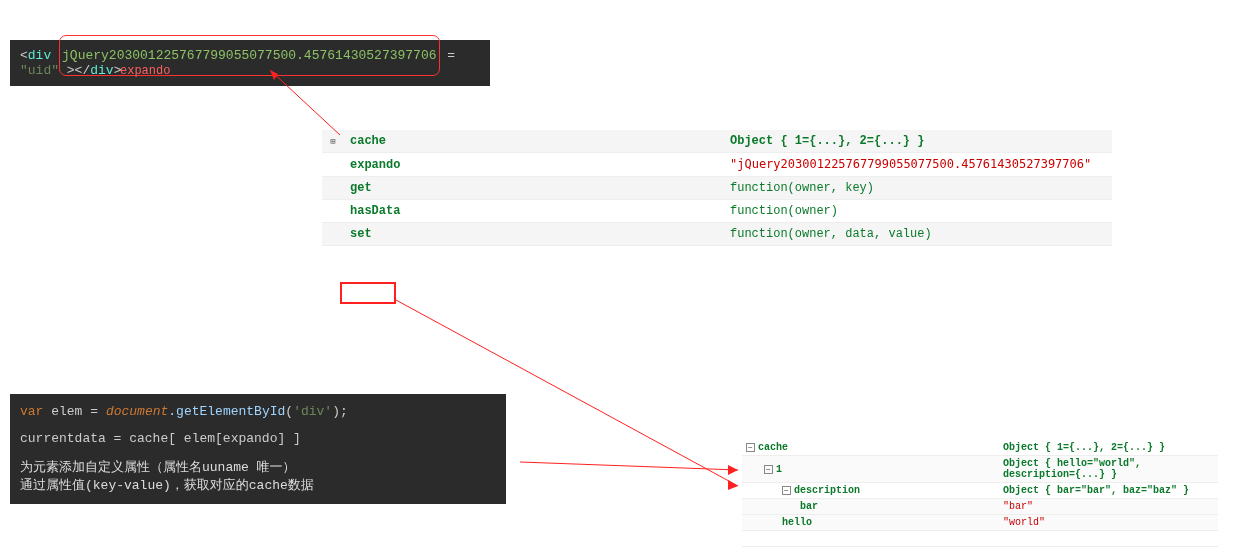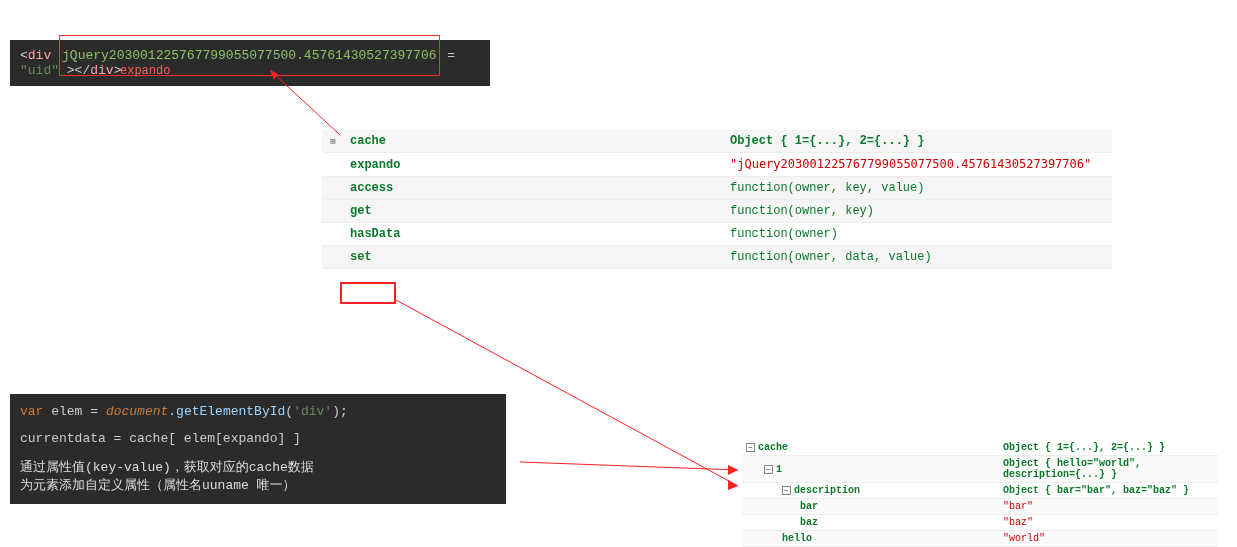--- a/index.html
+++ b/index.html
@@ -3,21 +3,21 @@
 <meta charset="utf-8">
 <style>
   * { margin: 0; padding: 0; box-sizing: border-box; }
   body { font-family: Consolas, "Courier New", monospace; font-size: 13px; background: #fff; width: 1237px; height: 547px; position: relative; }
   
   .dark-code { background: #2b2b2b; color: #ccc; padding: 8px 10px; position: relative; }
   .dark-code.top { position: absolute; left: 10px; top: 40px; width: 480px; }
   .dark-code.bottom { position: absolute; left: 10px; top: 394px; width: 496px; padding: 10px; }
   
   .tag-bracket { color: #ccc; }
-  .tag-name { color: #fca5a5; }
+  .tag-name { color: #5eead4; }
   .attr-name { color: #8cc265; }
   .attr-val { color: #6a8759; }
   .kw-var { color: #cc7832; }
   .kw-doc { color: #cc7832; font-style: italic; }
   .method { color: #9fd4ff; }
   .str { color: #6a8759; }
   .plain { color: #ccc; }
   .comment-zh { color: #ddd; }
   
   .red-box { border: 1px solid #ff3030; }
@@ -49,41 +49,36 @@
   
   svg.arrows { position: absolute; left: 0; top: 0; width: 1237px; height: 547px; pointer-events: none; }
   svg.arrows line, svg.arrows path { stroke: #ff2020; stroke-width: 1; fill: none; }
   svg.arrows .head { fill: #ff2020; }
 </style>
 </head>
 <body>
 
 <div class="dark-code top">
   <span class="tag-bracket">&lt;</span><span class="tag-name">div</span>
-  <span class="red-box" style="padding:12px 2px;"><span class="attr-name">jQuery203001225767799055077500.45761430527397706</span></span>
+  <span class="red-box" style="padding:12px 2px;border-radius:7px;"><span class="attr-name">jQuery203001225767799055077500.45761430527397706</span></span>
   <span class="tag-bracket"> = </span><span class="attr-val">"uid"</span><span class="tag-bracket"> &gt;&lt;/</span><span class="tag-name">div</span><span class="tag-bracket">&gt;</span>
   <div class="red-label" style="left:110px; top:24px;">expando</div>
 </div>
 
 <table class="prop-table">
   <tbody>
       <tr class="alt">
         <td class="icon">⊞</td>
         <td class="name">cache</td>
         <td class="val"><span class="obj">Object { 1={...}, 2={...} }</span></td>
       </tr>
       <tr>
         <td class="icon"></td>
         <td class="name">expando</td>
         <td class="val"><span class="mono-red">"jQuery203001225767799055077500.45761430527397706"</span></td>
-      </tr>
-      <tr class="alt">
-        <td class="icon"></td>
-        <td class="name">access</td>
-        <td class="val">function(owner, key, value)</td>
       </tr>
       <tr class="alt">
         <td class="icon"></td>
         <td class="name">get</td>
         <td class="val">function(owner, key)</td>
       </tr>
       <tr>
         <td class="icon"></td>
         <td class="name">hasData</td>
         <td class="val">function(owner)</td>
@@ -106,46 +101,42 @@
 <div class="dark-code bottom">
   <div>
     <span class="kw-var">var</span>
     <span class="plain"> </span><span class="plain">elem</span>
     <span class="plain"> </span><span class="plain">=</span>
     <span class="plain"> </span><span class="kw-doc">document</span><span class="method">.getElementById</span><span class="plain">(</span><span class="str">'div'</span><span class="plain">);</span>
   </div>
   <div style="height:12px;"></div>
   <div class="plain">currentdata = cache[ elem[expando] ]</div>
   <div style="height:12px;"></div>
+  <div class="comment-zh">为元素添加自定义属性（属性名uuname 唯一）</div>
   <div class="comment-zh">通过属性值(key-value)，获取对应的cache数据</div>
-  <div class="comment-zh">为元素添加自定义属性（属性名uuname 唯一）</div>
 </div>
 
 <div class="small-tree">
   <table>
       <tbody>
         <tr>
           <td style="width: 54%;"><span style="display: inline-block; width: 0px;"></span><span class="toggle">−</span><span class="name">cache</span></td>
           <td><span class="val">Object { 1={...}, 2={...} }</span></td>
         </tr>
         <tr class="alt">
           <td style="width: 54%;"><span style="display: inline-block; width: 18px;"></span><span class="toggle">−</span><span class="name">1</span></td>
           <td><span class="val">Object { hello="world", description={...} }</span></td>
         </tr>
         <tr>
           <td style="width: 54%;"><span style="display: inline-block; width: 36px;"></span><span class="toggle">−</span><span class="name">description</span></td>
           <td><span class="val">Object { bar="bar", baz="baz" }</span></td>
         </tr>
         <tr class="alt">
           <td style="width: 54%;"><span style="display: inline-block; width: 54px;"></span><span class="name">bar</span></td>
           <td><span class="valstr">"bar"</span></td>
-        </tr>
-        <tr>
-          <td style="width: 54%;"><span style="display: inline-block; width: 54px;"></span><span class="name">baz</span></td>
-          <td><span class="valstr">"baz"</span></td>
         </tr>
         <tr class="alt">
           <td style="width: 54%;"><span style="display: inline-block; width: 36px;"></span><span class="name">hello</span></td>
           <td><span class="valstr">"world"</span></td>
         </tr>
         <tr>
           <td style="width: 54%;"><span style="display: inline-block; width: 18px;"></span></td>
           <td></td>
         </tr>
       </tbody>

